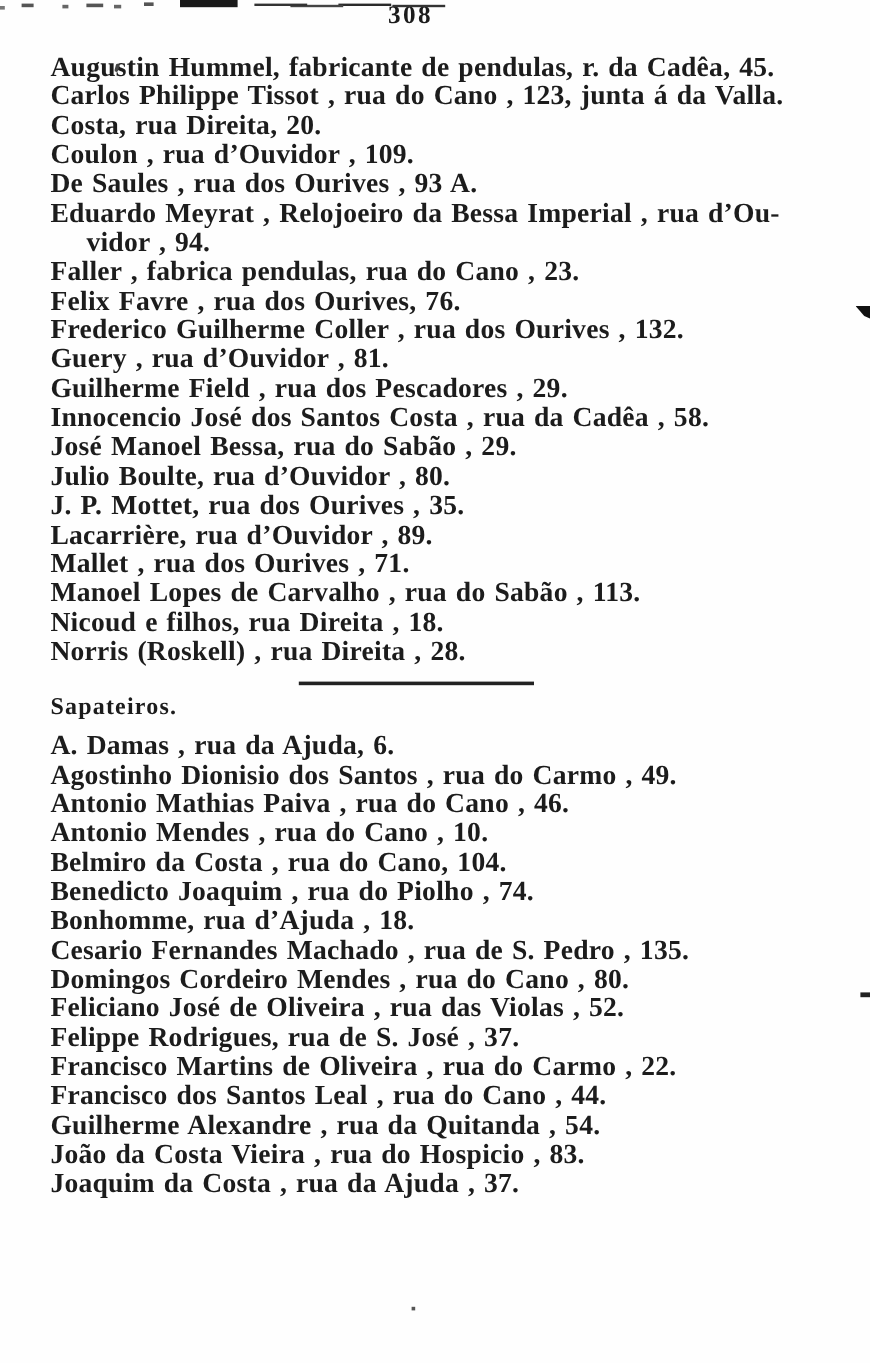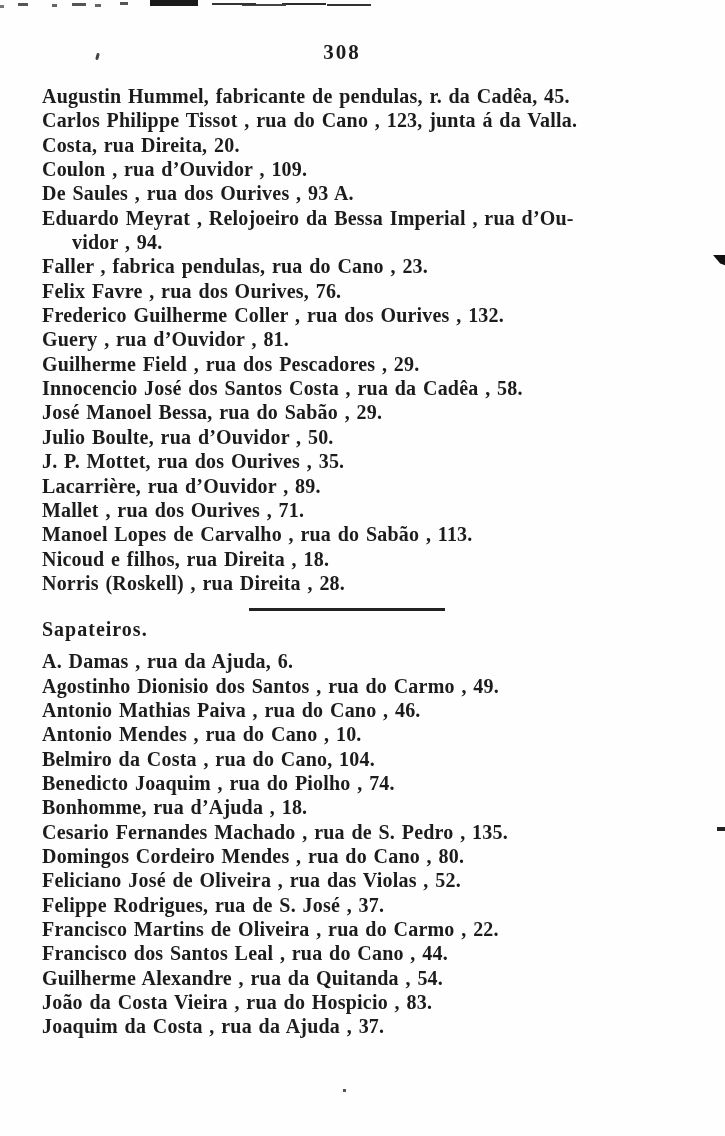--- a/index.html
+++ b/index.html
@@ -7,33 +7,32 @@
     position:relative;
     width:725px;height:1136px;
     background:#fefefe;
     overflow:hidden;
     font-family:"Liberation Serif","DejaVu Serif",serif;
     color:#1c1c1c;
     font-weight:bold;
     -webkit-font-smoothing:antialiased;
   }
   .page-number{
-    margin-top:40px;
     width:600px;margin-left:42px;
     text-align:center;
     font-size:21px;
     letter-spacing:2px;
   }
   .text-block{
     margin-left:42px;
     width:610px;
     margin-top:19px;
   }
   .entry-line{
-    font-size:20px;
+    font-size:23px;
     line-height:24.35px;
     white-space:nowrap;
     letter-spacing:0.2px;
     word-spacing:1.5px;
   }
   .entry-line.cont{
     padding-left:30px;
   }
   .section-divider{
     width:196px;
@@ -100,21 +99,21 @@
       <div class="entry-line">De Saules , rua dos Ourives , 93 A.</div>
       <div class="entry-line">Eduardo Meyrat , Relojoeiro da Bessa Imperial , rua d’Ou-</div>
       <div class="entry-line cont">vidor , 94.</div>
       <div class="entry-line">Faller , fabrica pendulas, rua do Cano , 23.</div>
       <div class="entry-line">Felix Favre , rua dos Ourives, 76.</div>
       <div class="entry-line">Frederico Guilherme Coller , rua dos Ourives , 132.</div>
       <div class="entry-line">Guery , rua d’Ouvidor , 81.</div>
       <div class="entry-line">Guilherme Field , rua dos Pescadores , 29.</div>
       <div class="entry-line">Innocencio José dos Santos Costa , rua da Cadêa , 58.</div>
       <div class="entry-line">José Manoel Bessa, rua do Sabão , 29.</div>
-      <div class="entry-line">Julio Boulte, rua d’Ouvidor , 50.</div>
+      <div class="entry-line">Julio Boulte, rua d’Ouvidor , 80.</div>
       <div class="entry-line">J. P. Mottet, rua dos Ourives , 35.</div>
       <div class="entry-line">Lacarrière, rua d’Ouvidor , 89.</div>
       <div class="entry-line">Mallet , rua dos Ourives , 71.</div>
       <div class="entry-line">Manoel Lopes de Carvalho , rua do Sabão , 113.</div>
       <div class="entry-line">Nicoud e filhos, rua Direita , 18.</div>
       <div class="entry-line">Norris (Roskell) , rua Direita , 28.</div>
       <div class="section-divider"></div>
       <div class="section-heading">Sapateiros.</div>
       <div class="section-gap" style="height: 7px;"></div>
       <div class="entry-line">A. Damas , rua da Ajuda, 6.</div>

